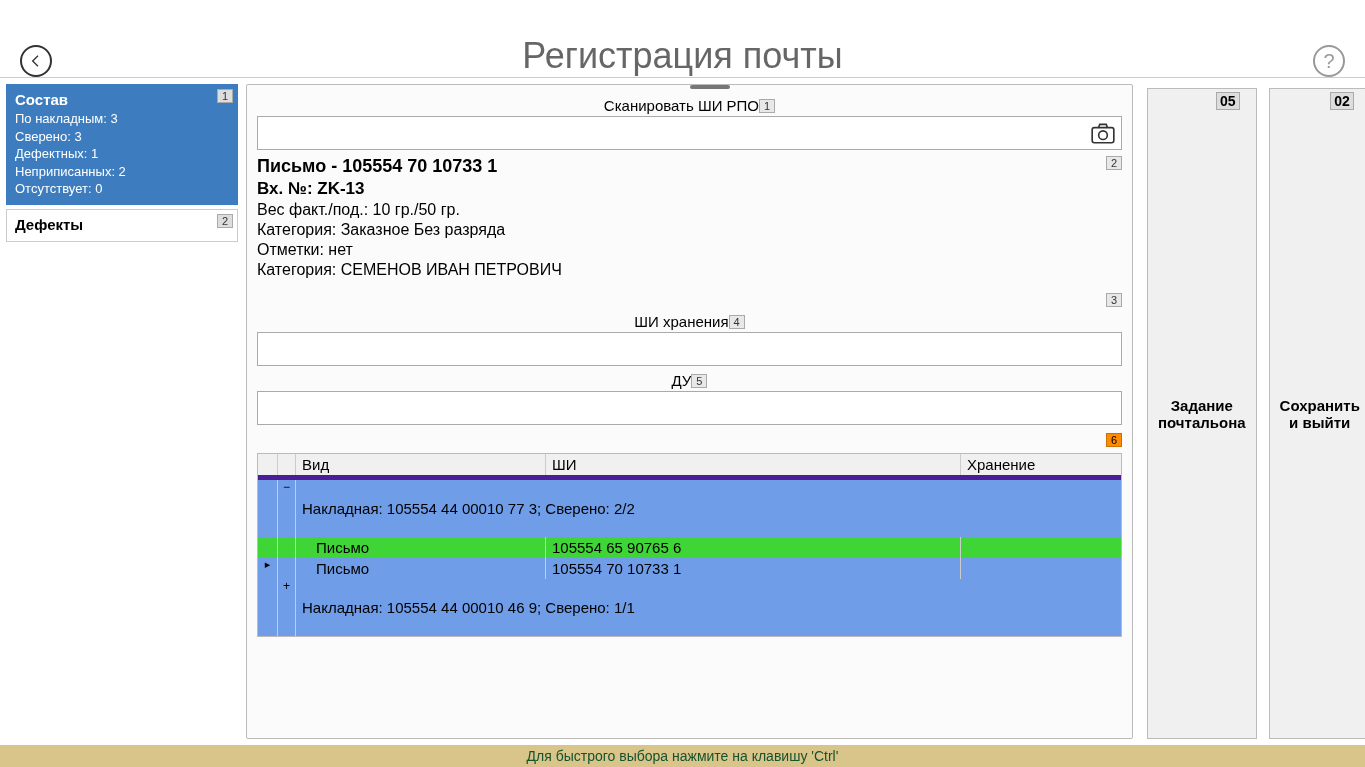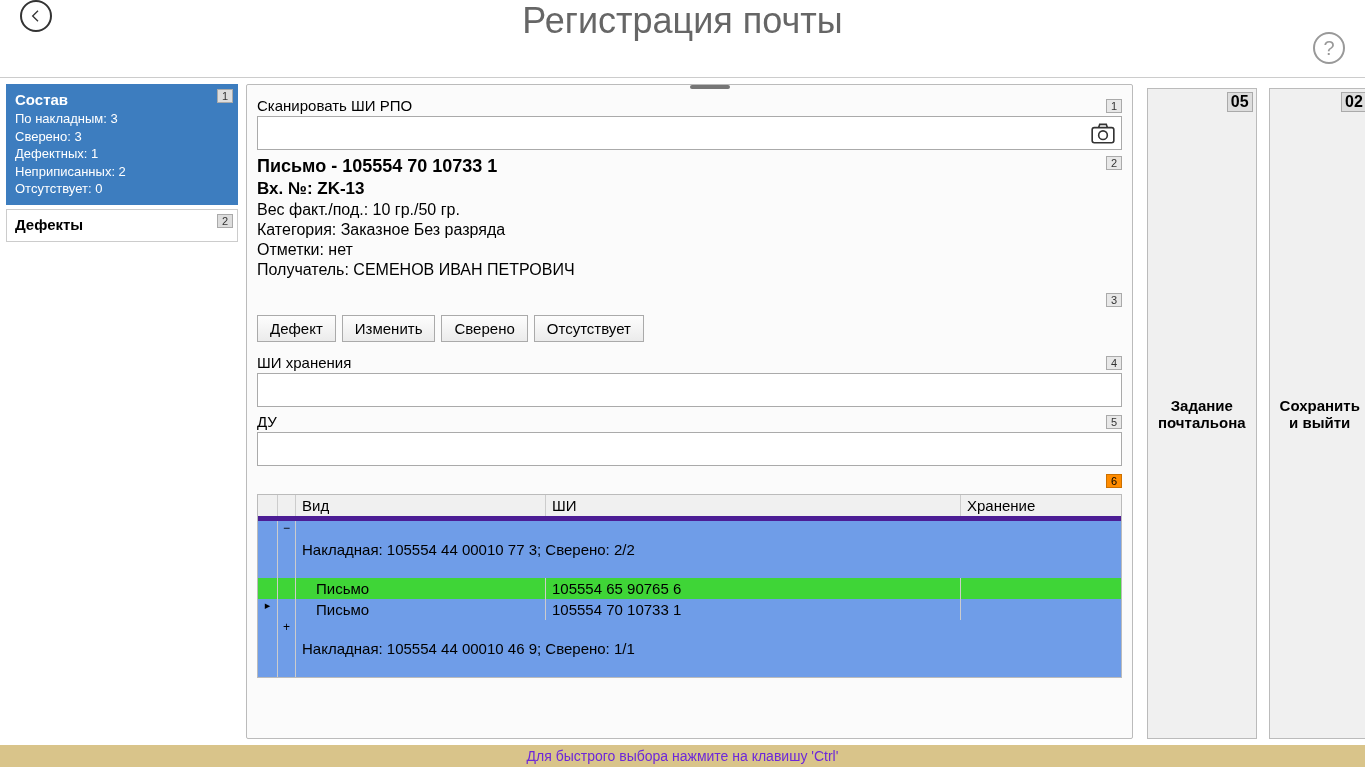--- a/index.html
+++ b/index.html
@@ -1,31 +1,31 @@
 <!DOCTYPE html>
 <html><head>
 <meta charset="utf-8">
 <style>
 * { box-sizing: border-box; margin: 0; padding: 0; }
 body { font-family: "Segoe UI", Tahoma, sans-serif; font-size: 14px; background: #fff; width: 1365px; height: 767px; overflow: hidden; display: flex; flex-direction: column; }
-.header { height: 78px; border-bottom: 1px solid #ccc; display: flex; align-items: flex-start; padding: 0 20px; position: relative; flex-direction: column; }
+.header { height: 78px; border-bottom: 1px solid #ccc; display: flex; align-items: flex-end; padding: 0 20px; position: relative; }
 .back-btn { width: 32px; height: 32px; border: 2px solid #333; border-radius: 50%; display: flex; align-items: center; justify-content: center; cursor: pointer; }
 .back-btn svg { width: 16px; height: 16px; }
 .title { position: absolute; left: 50%; transform: translateX(-50%); font-size: 36px; font-weight: 300; color: #666; }
 .help-btn { margin-left: auto; width: 32px; height: 32px; border: 2px solid #999; border-radius: 50%; display: flex; align-items: center; justify-content: center; cursor: pointer; color: #999; font-size: 20px; }
 .content { flex: 1; display: flex; gap: 8px; padding: 6px; overflow: hidden; }
 .left-panel { width: 232px; display: flex; flex-direction: column; gap: 4px; }
 .card { border: 1px solid #ccc; background: #fff; position: relative; padding: 6px 8px; }
 .card.active { background: #3d7dbf; color: #fff; border-color: #3d7dbf; }
 .card-badge { position: absolute; top: 4px; right: 4px; background: #ddd; color: #333; font-size: 11px; padding: 0 4px; border: 1px solid #aaa; }
 .card-title { font-weight: 600; font-size: 15px; margin-bottom: 2px; }
 .card-line { font-size: 13px; line-height: 1.35; }
 .middle-panel { flex: 1; border: 1px solid #bbb; border-radius: 2px; padding: 8px 10px; display: flex; flex-direction: column; gap: 2px; overflow: hidden; background: #fbfbfb; position: relative; }
 .middle-panel::before { content: ""; position: absolute; top: 0; left: 50%; width: 40px; height: 4px; background: #777; border-radius: 2px; }
-.section-label { display: flex; justify-content: space-between; align-items: center; font-size: 15px; margin-top: 4px; }
+.section-label { display: flex; justify-content: center; align-items: center; font-size: 15px; margin-top: 4px; }
 .section-badge { background: #e8e8e8; border: 1px solid #aaa; font-size: 11px; padding: 0 4px; color: #333; }
 .section-badge.orange { background: #ff8c00; color: #000; border-color: #cc7000; }
 .input-row { position: relative; }
 .text-input { width: 100%; height: 34px; border: 1px solid #aaa; padding: 4px 8px; font-size: 15px; background: #fff; }
 .camera-icon { position: absolute; right: 6px; top: 4px; cursor: pointer; }
 .camera-icon svg { width: 26px; height: 26px; stroke: #333; fill: none; stroke-width: 1.5; }
 .detail-block { padding: 4px 0 8px 0; }
 .detail-line1 { font-weight: 700; font-size: 18px; }
 .detail-line2 { font-weight: 700; font-size: 17px; margin-top: 2px; }
 .detail-line { font-size: 16px; margin-top: 2px; }
@@ -41,22 +41,22 @@
 .grid-col-stor { flex: 1; padding: 2px 6px; }
 .grid-row.group { background: #6f9de8; }
 .grid-row.green { background: #3fd537; }
 .grid-row.blue-sel { background: #6f9de8; }
 .grid-row .full { flex: 1; padding: 20px 6px; }
 .indent { padding-left: 20px; }
 .right-panel { width: 218px; display: flex; flex-direction: row; gap: 6px; padding-top: 4px; }
 .right-spacer { flex: 1; }
 .right-btn { border: 1px solid #bbb; background: #f0f0f0; padding: 9px 10px; font-size: 15px; font-weight: 600; cursor: pointer; position: relative; text-align: center; }
 .right-btn.disabled { color: #6d28d9; margin-left: 12px; }
-.right-btn-badge { position: absolute; top: 3px; right: 3px; background: #ddd; border: 1px solid #aaa; font-size: 16px; padding: 0 3px; }
-.footer { height: 22px; background: #d9c48a; text-align: center; font-size: 14px; line-height: 22px; color: #6d28d9; }
+.right-btn-badge { position: absolute; top: 3px; right: 16px; background: #ddd; border: 1px solid #aaa; font-size: 14px; padding: 0 3px; }
+.footer { height: 22px; background: #d9c48a; text-align: center; font-size: 14px; line-height: 22px; color: #14532d; }
 .row-ptr { width: 20px; text-align: center; font-size: 11px; }
 </style>
 </head>
 <body>
 
 <div class="header">
   <div class="back-btn">
     <svg viewBox="0 0 24 24">
         <path d="M15 4 L7 12 L15 20" stroke="#333" stroke-width="2" fill="none"></path>
       </svg>
@@ -103,31 +103,25 @@
 
     <div class="section-label" style="justify-content:flex-end">
       <span class="section-badge">2</span>
     </div>
     <div class="detail-block" style="margin-top:-20px">
       <div class="detail-line1">Письмо - 105554 70 10733 1</div>
       <div class="detail-line2">Вх. №: ZK-13</div>
       <div class="detail-line">Вес факт./под.: 10 гр./50 гр.</div>
       <div class="detail-line">Категория: Заказное Без разряда</div>
       <div class="detail-line">Отметки: нет</div>
-      <div class="detail-line">Получатель: СЕМЕНОВ ИВАН ПЕТРОВИЧ</div>
+      <div class="detail-line">Категория: СЕМЕНОВ ИВАН ПЕТРОВИЧ</div>
     </div>
 
     <div class="section-label" style="justify-content:flex-end">
       <span class="section-badge">3</span>
-    </div>
-    <div class="btn-row">
-      <button class="btn">Дефект</button>
-      <button class="btn">Изменить</button>
-      <button class="btn">Сверено</button>
-      <button class="btn">Отсутствует</button>
     </div>
 
     <div class="section-label">
       <span>ШИ хранения</span>
       <span class="section-badge">4</span>
     </div>
     <input class="text-input" value="" style="">
 
     <div class="section-label">
       <span>ДУ</span>

